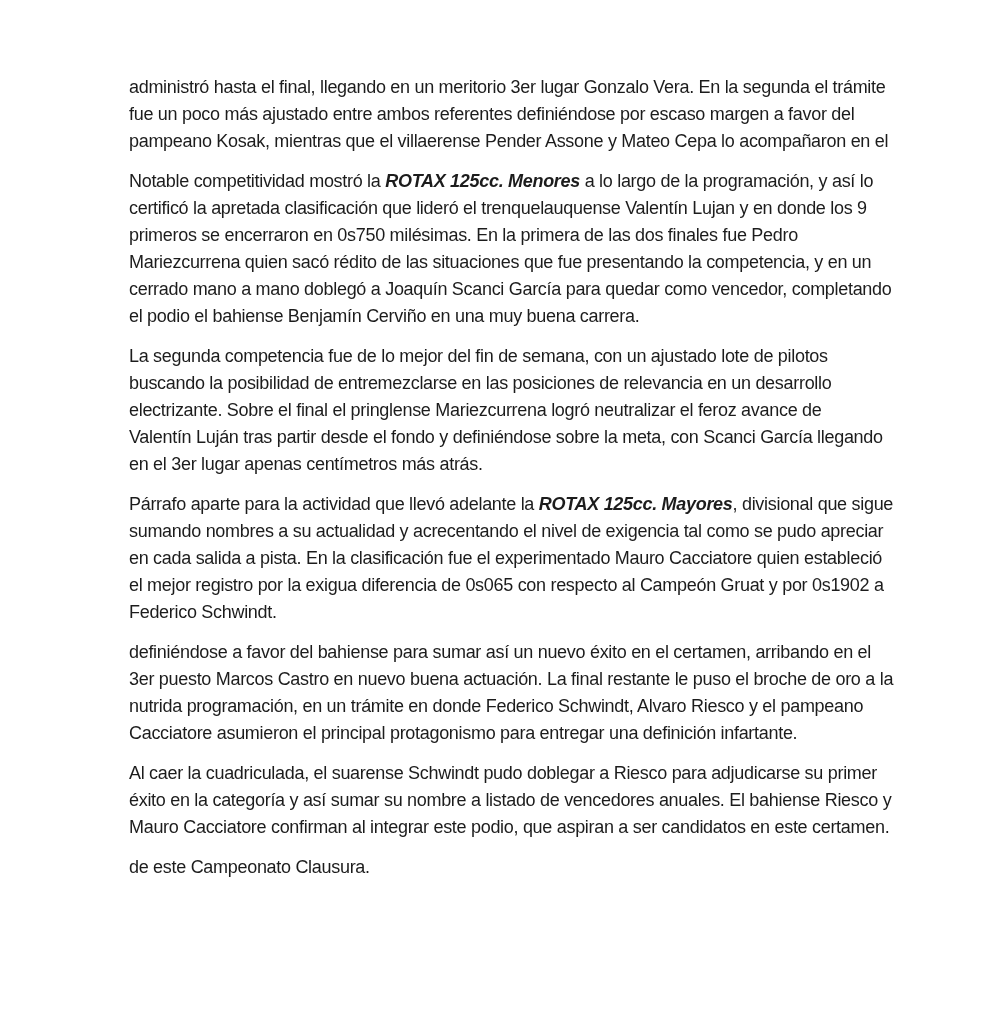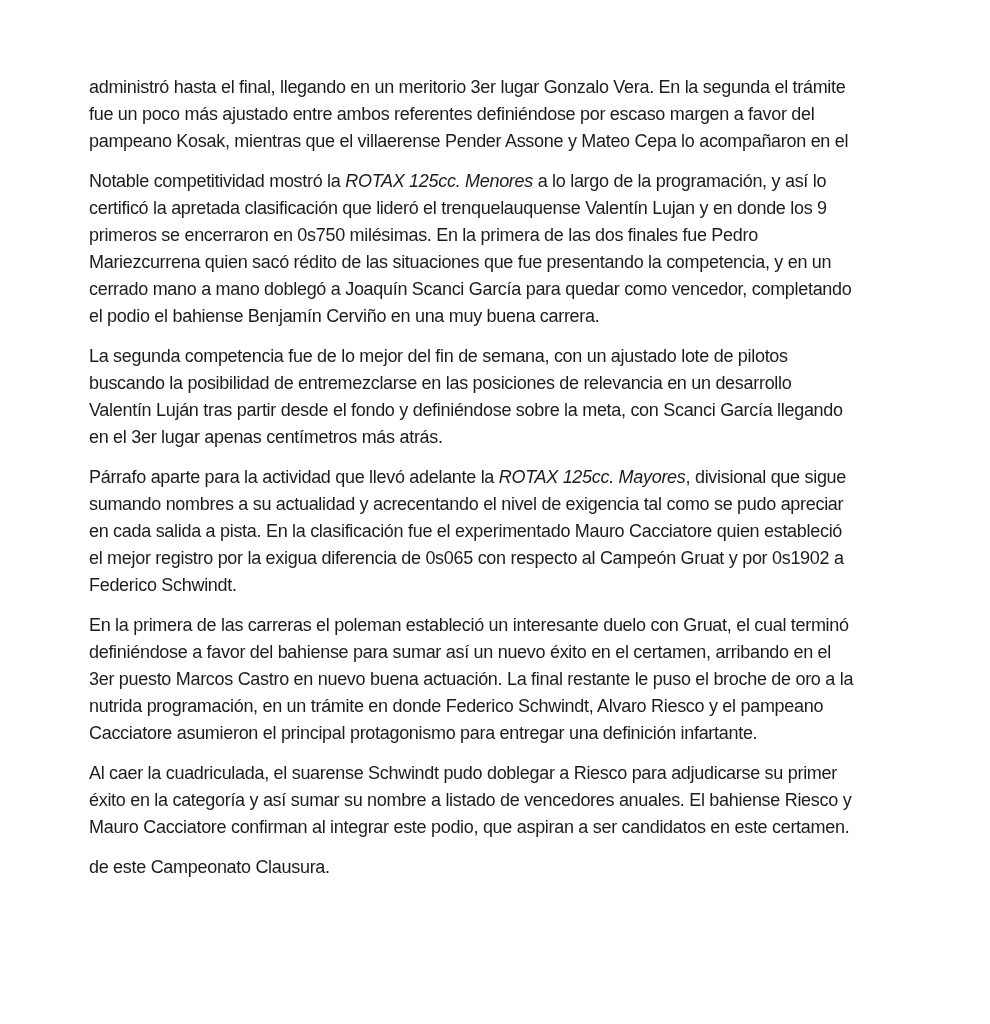--- a/index.html
+++ b/index.html
@@ -22,23 +22,24 @@
     color: #1c1c1c;
     font-size: 18px;
     line-height: 27px;
     letter-spacing: -0.3px;
   }
   .para {
     margin: 0 0 13px 0;
   }
   .line {
     white-space: nowrap;
+    margin-left: 40px;
   }
   .emph {
-    font-weight: normal;
+    font-weight: bold;
     font-style: italic;
   }
 </style>
 </head>
 <body>
 
 <div class="doc">
 
   <div class="para">
     <div class="line">administró hasta el final, llegando en un meritorio 3er lugar Gonzalo Vera. En la segunda el trámite</div>
@@ -51,34 +52,34 @@
     <div class="line">certificó la apretada clasificación que lideró el trenquelauquense Valentín Lujan y en donde los 9</div>
     <div class="line">primeros se encerraron en 0s750 milésimas. En la primera de las dos finales fue Pedro</div>
     <div class="line">Mariezcurrena quien sacó rédito de las situaciones que fue presentando la competencia, y en un</div>
     <div class="line">cerrado mano a mano doblegó a Joaquín Scanci García para quedar como vencedor, completando</div>
     <div class="line">el podio el bahiense Benjamín Cerviño en una muy buena carrera.</div>
   </div>
 
   <div class="para">
     <div class="line">La segunda competencia fue de lo mejor del fin de semana, con un ajustado lote de pilotos</div>
     <div class="line">buscando la posibilidad de entremezclarse en las posiciones de relevancia en un desarrollo</div>
+    <div class="line">electrizante. Sobre el final el pringlense Mariezcurrena logró neutralizar el feroz avance de</div>
     <div class="line">Valentín Luján tras partir desde el fondo y definiéndose sobre la meta, con Scanci García llegando</div>
     <div class="line">en el 3er lugar apenas centímetros más atrás.</div>
   </div>
 
   <div class="para">
     <div class="line"><span>Párrafo aparte para la actividad que llevó adelante la </span><span class="emph">ROTAX 125cc. Mayores</span><span>, divisional que sigue</span></div>
     <div class="line">sumando nombres a su actualidad y acrecentando el nivel de exigencia tal como se pudo apreciar</div>
     <div class="line">en cada salida a pista. En la clasificación fue el experimentado Mauro Cacciatore quien estableció</div>
     <div class="line">el mejor registro por la exigua diferencia de 0s065 con respecto al Campeón Gruat y por 0s1902 a</div>
     <div class="line">Federico Schwindt.</div>
   </div>
 
   <div class="para">
-    <div class="line">En la primera de las carreras el poleman estableció un interesante duelo con Gruat, el cual terminó</div>
     <div class="line">definiéndose a favor del bahiense para sumar así un nuevo éxito en el certamen, arribando en el</div>
     <div class="line">3er puesto Marcos Castro en nuevo buena actuación. La final restante le puso el broche de oro a la</div>
     <div class="line">nutrida programación, en un trámite en donde Federico Schwindt, Alvaro Riesco y el pampeano</div>
     <div class="line">Cacciatore asumieron el principal protagonismo para entregar una definición infartante.</div>
   </div>
 
   <div class="para">
     <div class="line">Al caer la cuadriculada, el suarense Schwindt pudo doblegar a Riesco para adjudicarse su primer</div>
     <div class="line">éxito en la categoría y así sumar su nombre a listado de vencedores anuales. El bahiense Riesco y</div>
     <div class="line">Mauro Cacciatore confirman al integrar este podio, que aspiran a ser candidatos en este certamen.</div>

